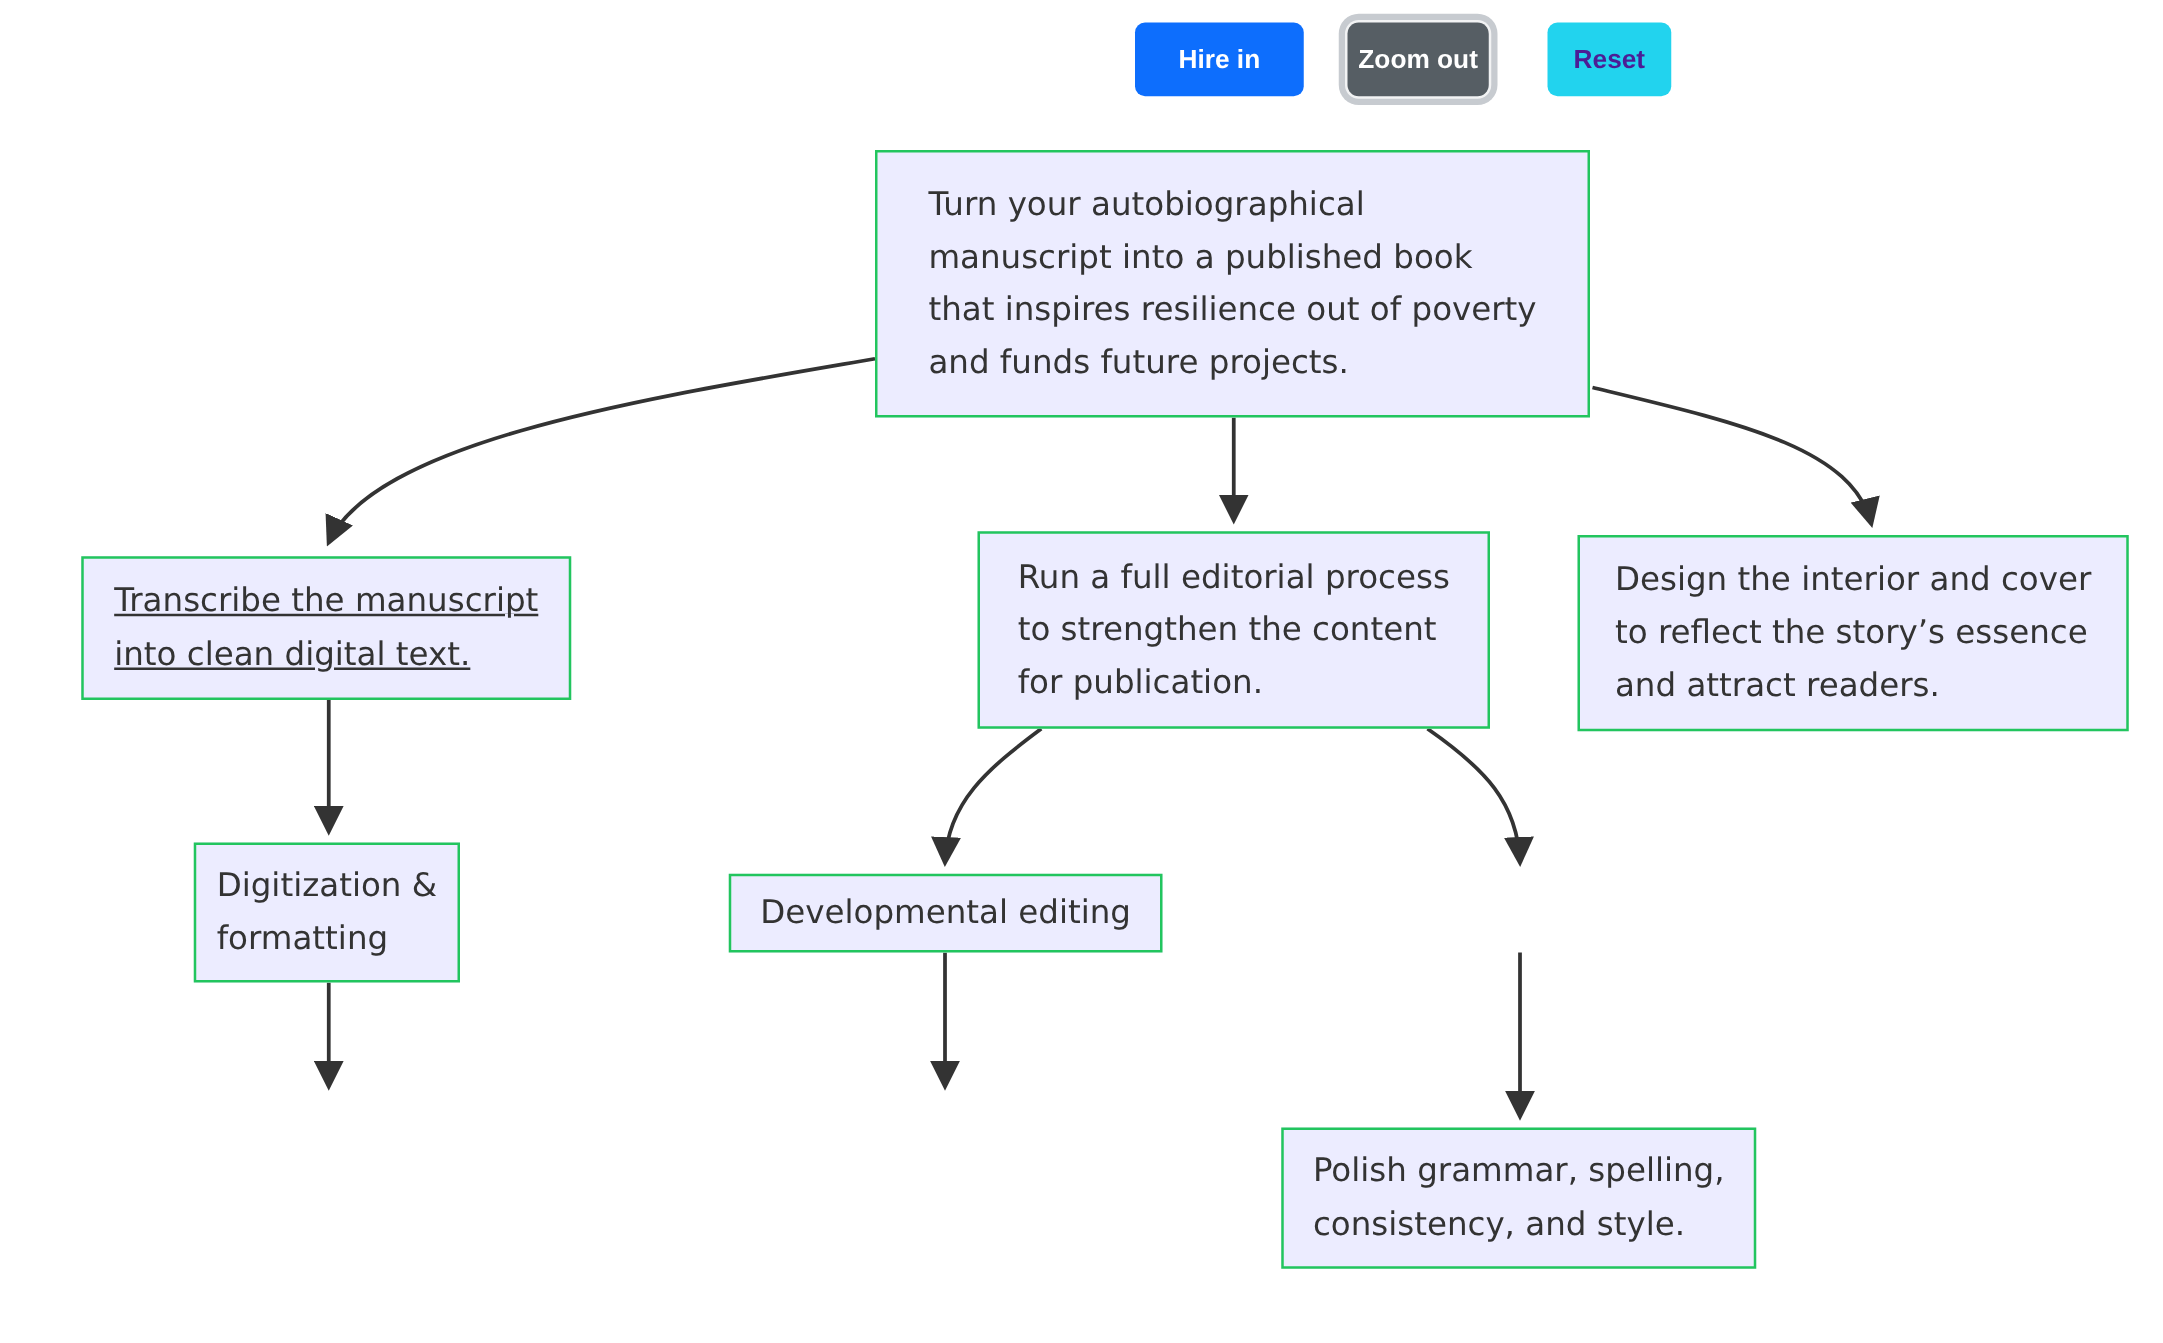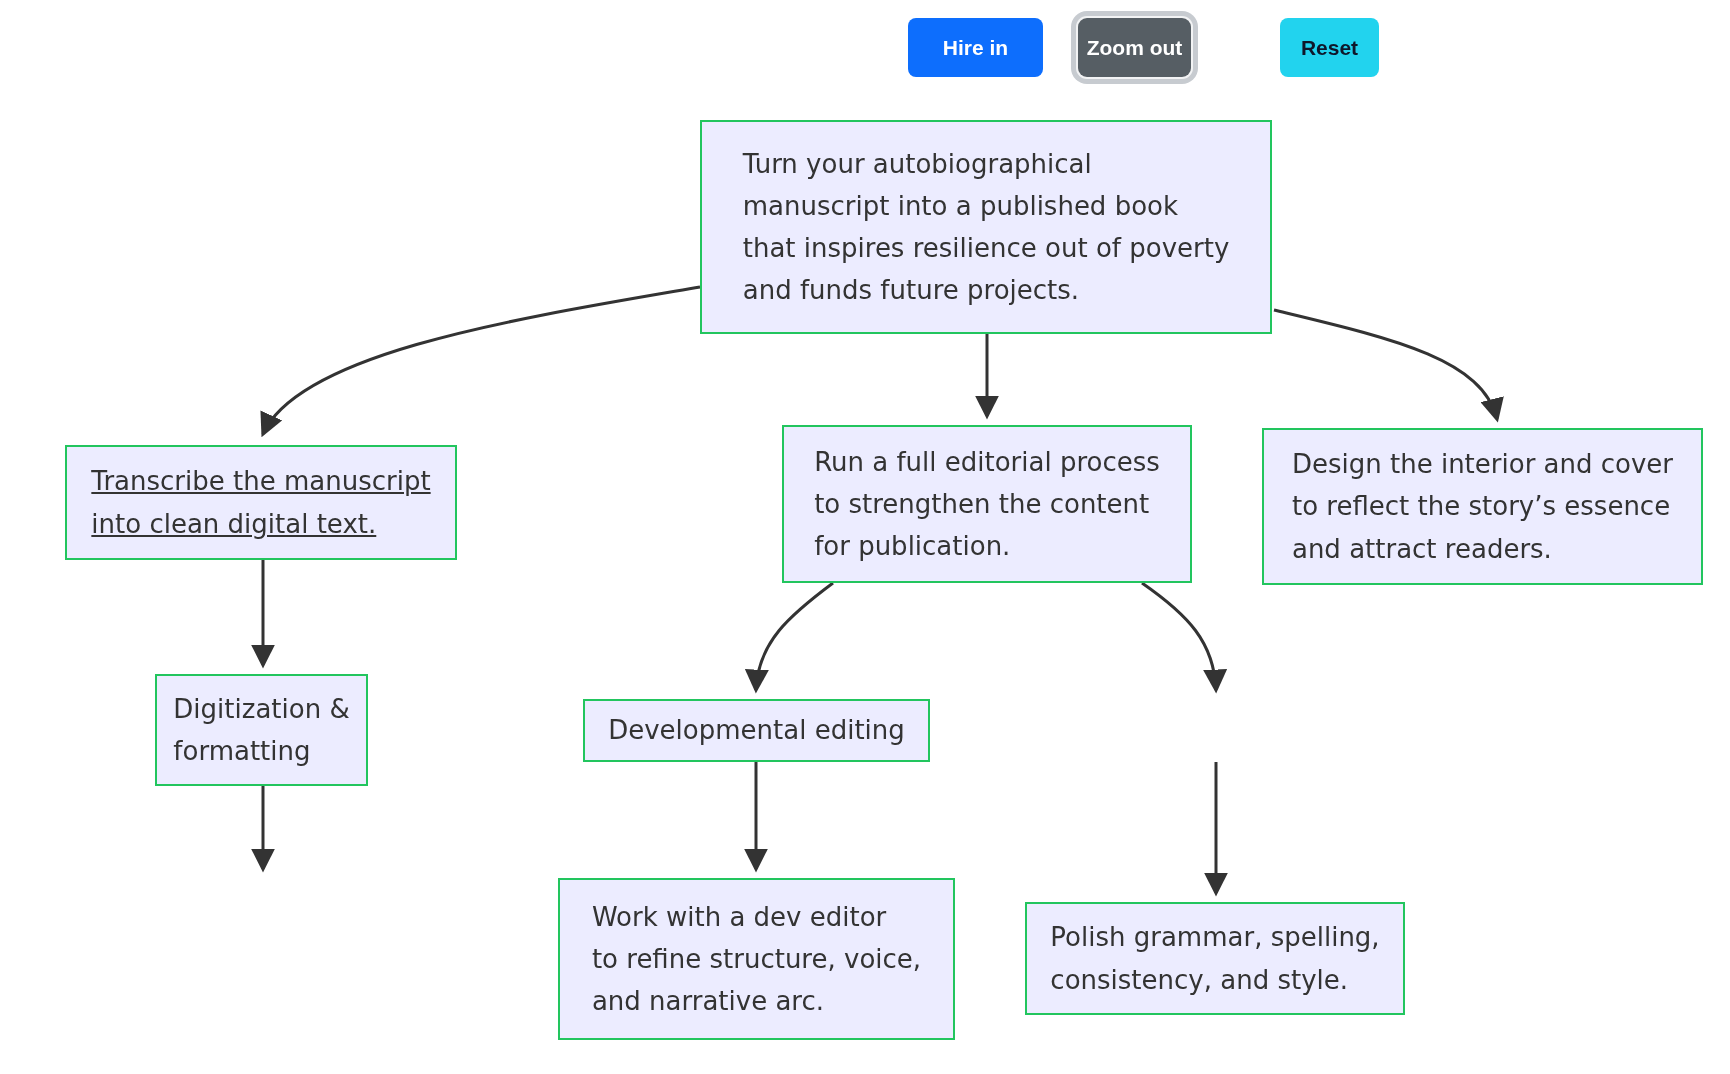--- a/index.html
+++ b/index.html
@@ -25,22 +25,22 @@
     left: 908px; top: 18px; width: 135px; height: 59px;
     background: #0d6efd; color: #ffffff;
   }
   .btn-zoom-out {
     left: 1078px; top: 18px; width: 113px; height: 59px;
     background: #565e64; color: #ffffff;
     border-radius: 9px;
     box-shadow: 0 0 0 2px #f2f3f4, 0 0 0 7px #c7cbd0;
   }
   .btn-reset {
-    left: 1280px; top: 18px; width: 99px; height: 59px;
-    background: #22d3ee; color: #0f172a;
+    left: 1238px; top: 18px; width: 99px; height: 59px;
+    background: #22d3ee; color: #4c1d95;
   }
 
   
   .node {
     position: absolute;
     background: #ECECFF;
     border: 2px solid #22c55e;
     color: #333333;
     display: flex; align-items: center; justify-content: center;
     white-space: pre-line;
@@ -100,23 +100,20 @@
 to reflect the story’s essence
 and attract readers.</div>
 
   <div class="node n-digitization">Digitization &amp;
 formatting</div>
 
   <div class="node n-deved">Developmental editing</div>
 
 
 
-  <div class="node n-work">Work with a dev editor
-to refine structure, voice,
-and narrative arc.</div>
 
   <div class="node n-polish">Polish grammar, spelling,
 consistency, and style.</div>
 
   <button class="btn btn-zoom-in">Hire in</button>
 
   <button class="btn btn-zoom-out">Zoom out</button>
 
   <button class="btn btn-reset">Reset</button>
 

